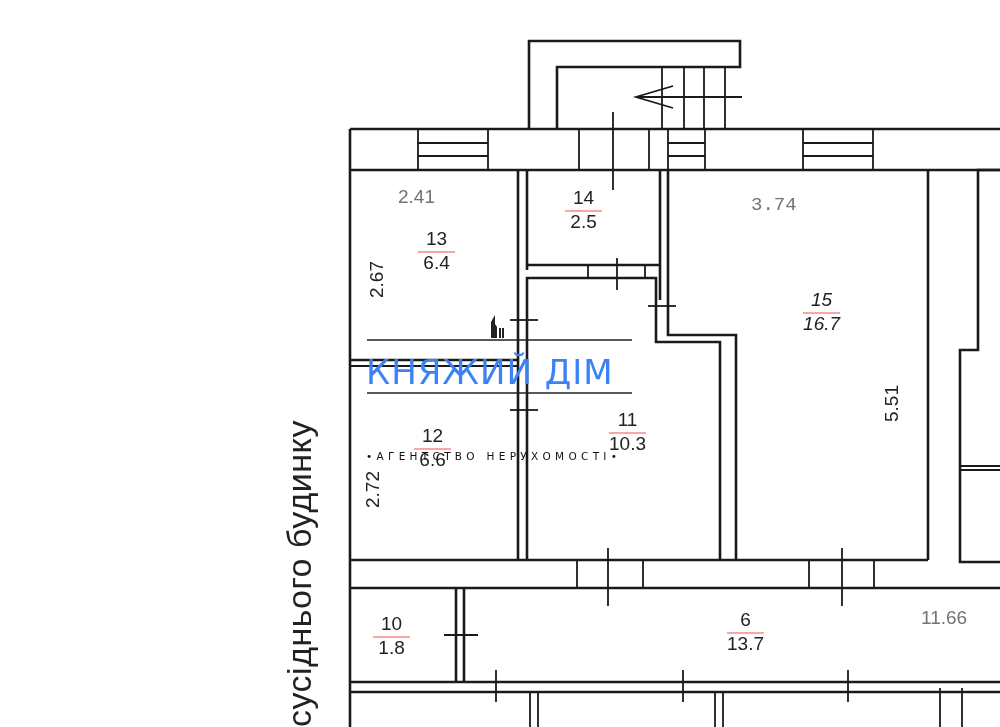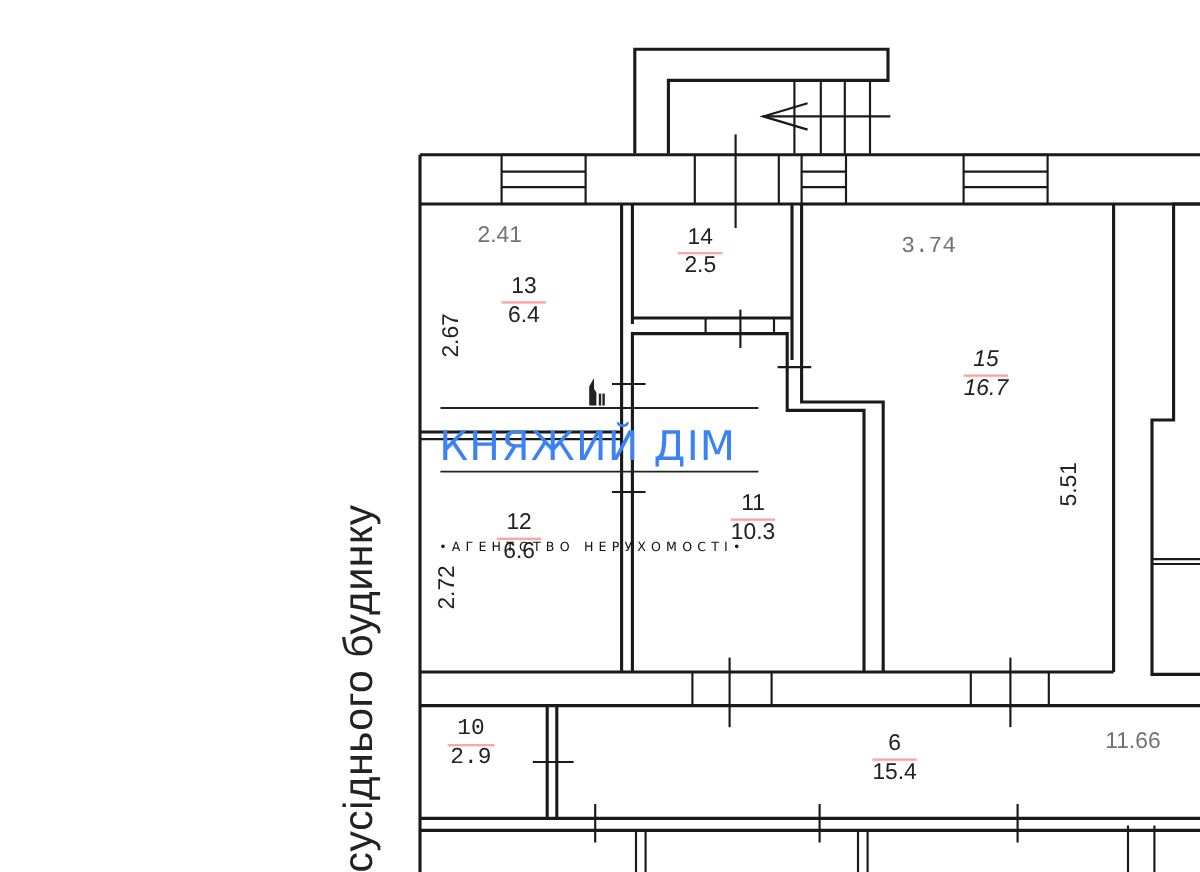--- a/index.html
+++ b/index.html
@@ -135,27 +135,27 @@
   <span class="area">16.7</span>
 </div>
 <div class="frac" style="left:414px; top:426px;">
   <span class="num">12</span>
   <span class="area">6.6</span>
 </div>
 <div class="frac" style="left:589px; top:410px;margin-left:20px;">
   <span class="num">11</span>
   <span class="area">10.3</span>
 </div>
-<div class="frac" style="left:373px; top:598px;font-family:Liberation Mono, monospace;">
+<div class="frac" style="left:373px; top:614px;">
   <span class="num">10</span>
-  <span class="area">2.9</span>
+  <span class="area">1.8</span>
 </div>
 <div class="frac" style="left:727px; top:610px;">
   <span class="num">6</span>
-  <span class="area">15.4</span>
+  <span class="area">13.7</span>
 </div>
 
 <div class="lbl" style="left:398px; top:187px;">2.41</div>
 <div class="vert" style="left:366px; top:298px;">2.67</div>
 <div class="lbl" style="left:751px; top:196px;font-family:Liberation Mono, monospace;">3.74</div>
 <div class="vert" style="left:881px; top:422px;">5.51</div>
 <div class="vert" style="left:362px; top:508px;">2.72</div>
 <div class="lbl" style="left:921px; top:608px;">11.66</div>
 
 <div class="wm-title">КНЯЖИЙ ДІМ</div>

